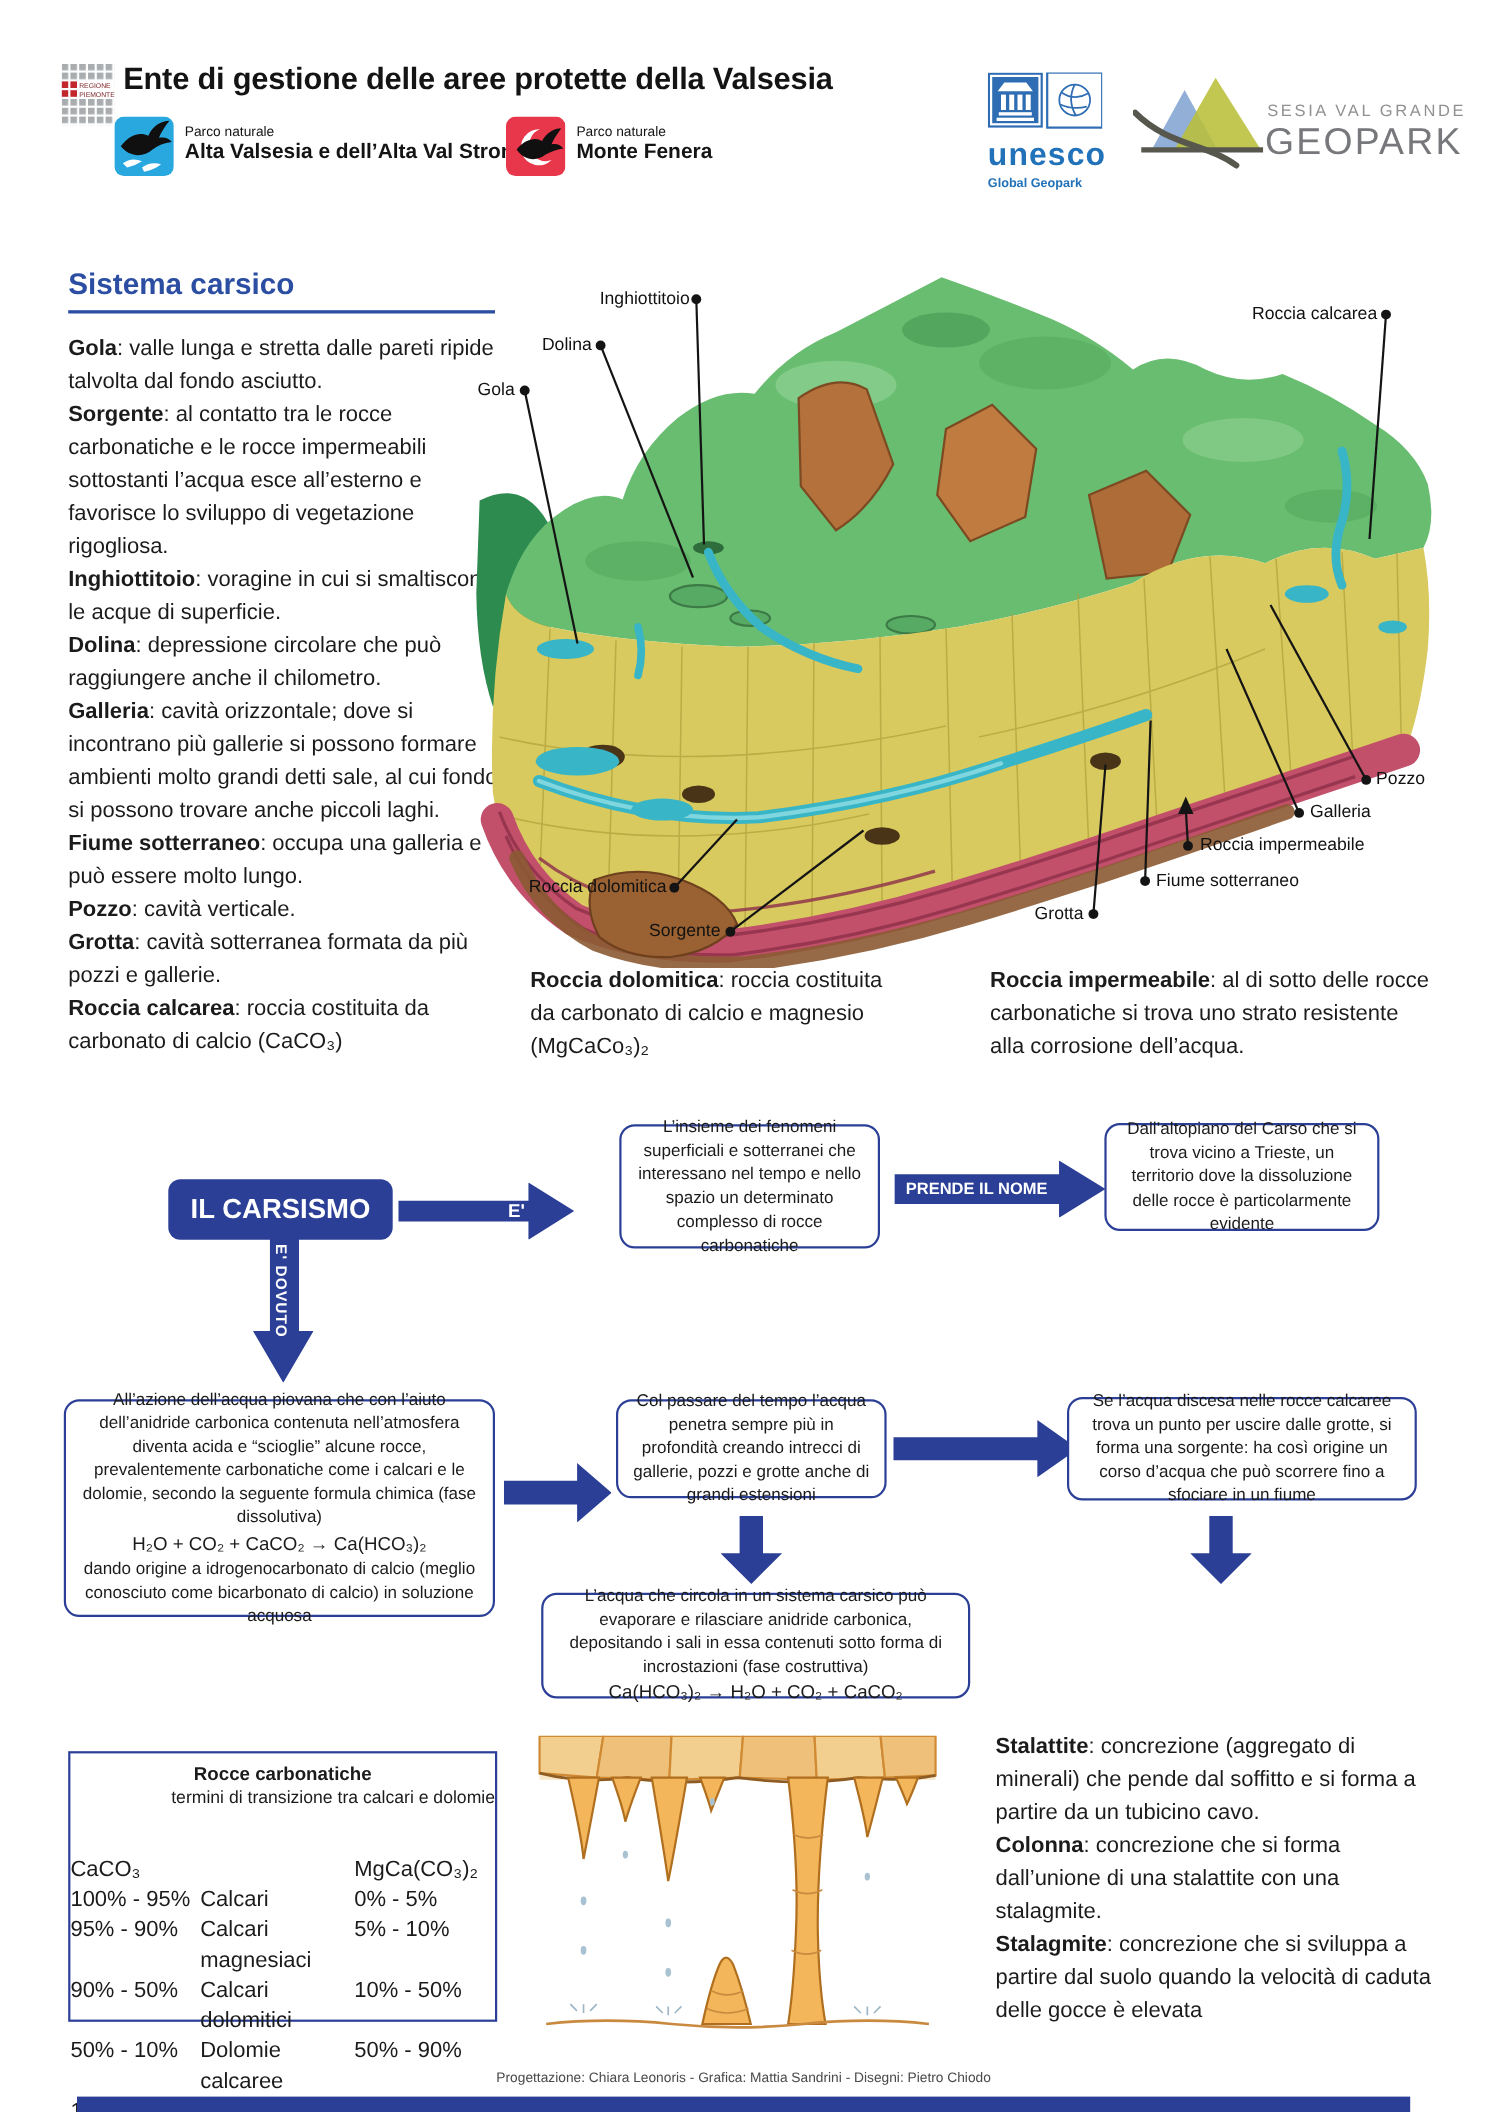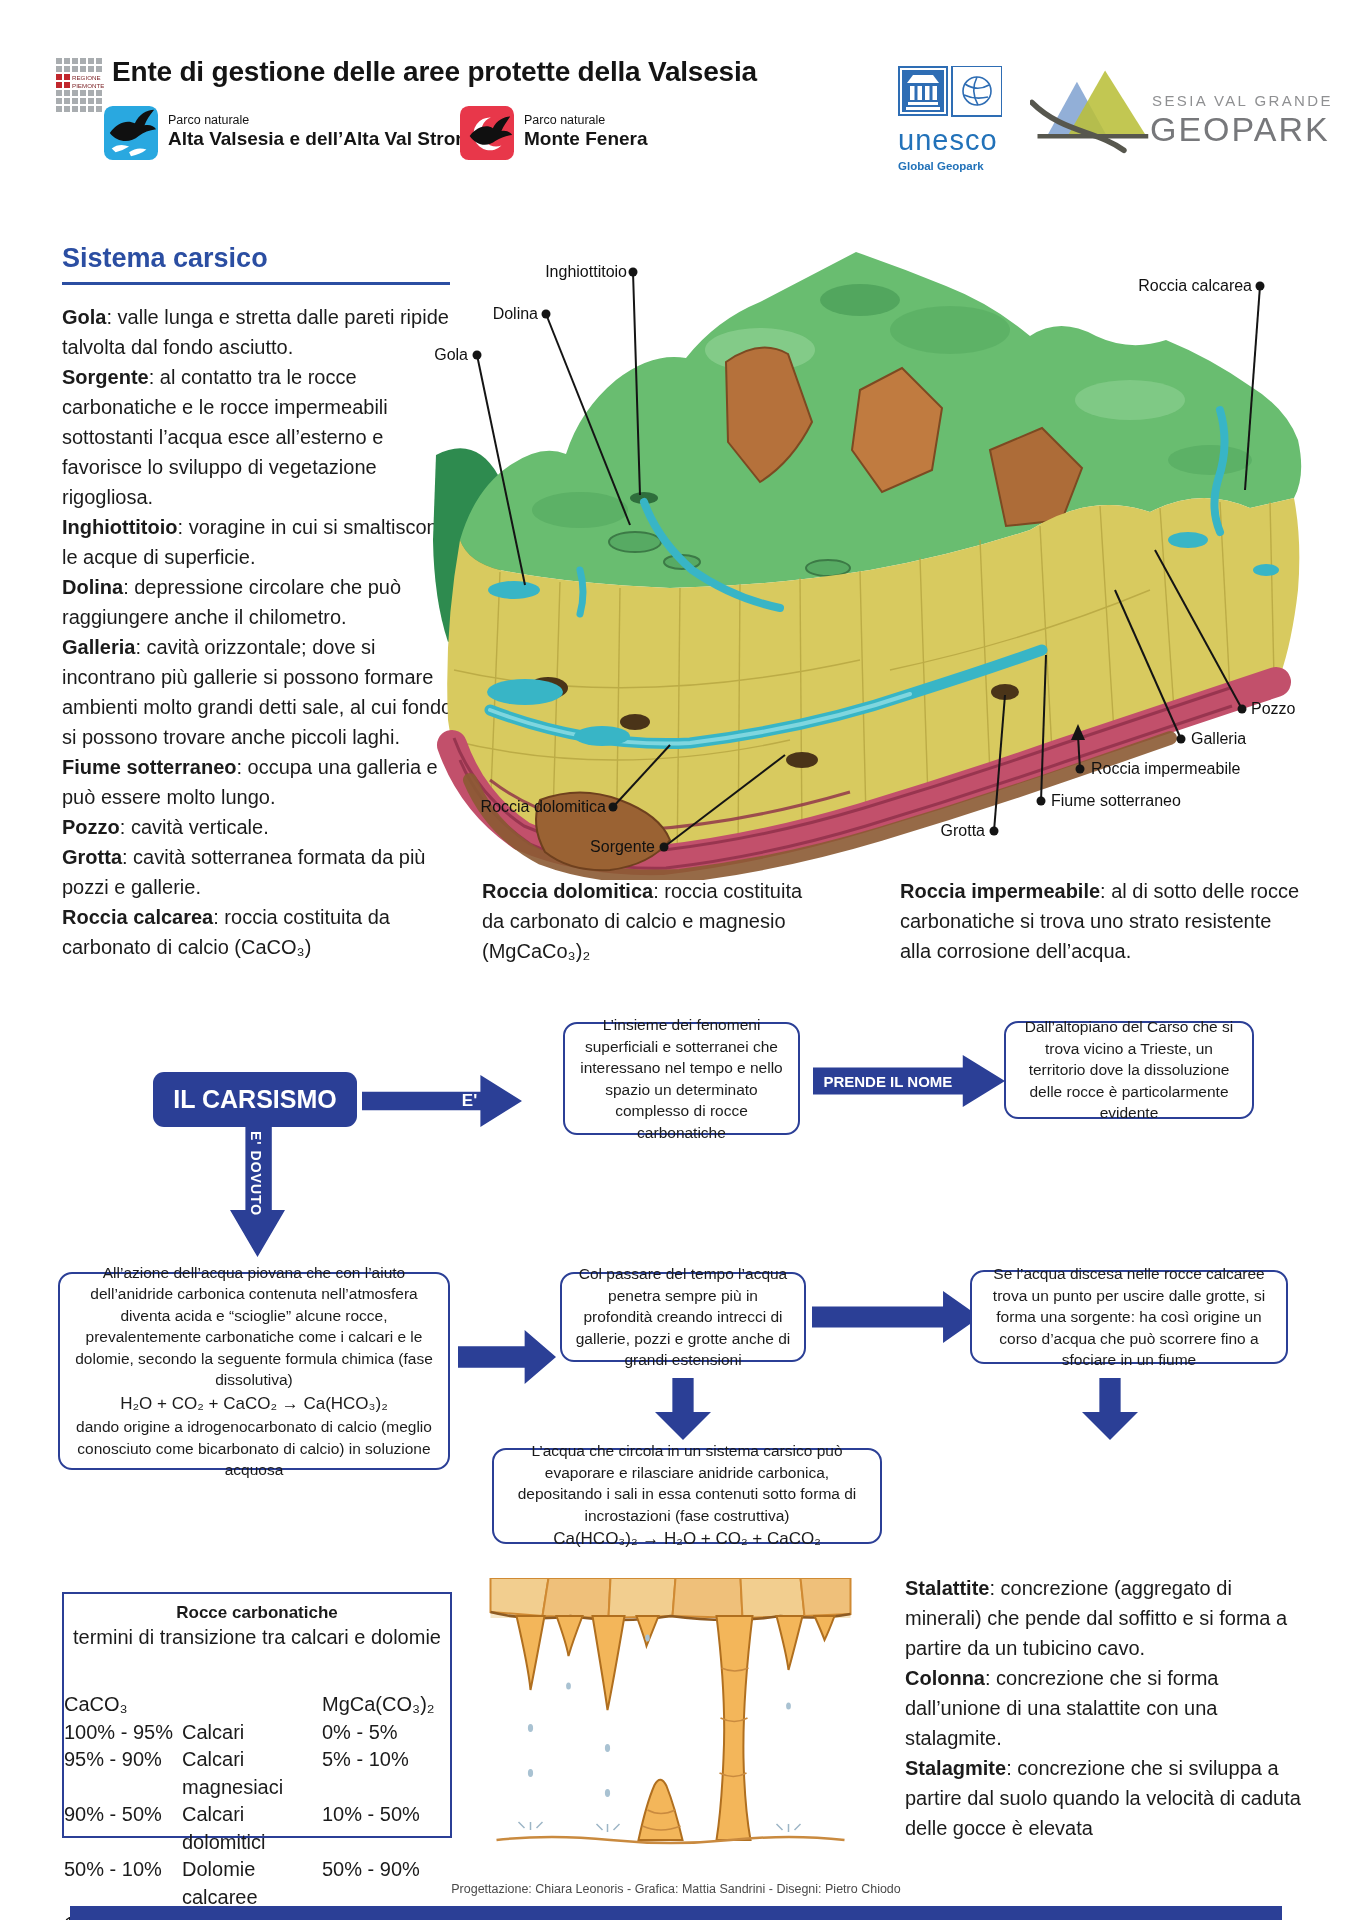--- a/index.html
+++ b/index.html
@@ -11,21 +11,21 @@
   }
   .abs { position:absolute; }
 
   
   .main-title { left:112px; top:56px; font-size:28px; font-weight:bold; color:#141414; letter-spacing:-0.2px; }
   .park { display:flex; align-items:flex-start; gap:10px; }
   .park-icon { width:54px; height:54px; flex:0 0 auto; }
   .park-small { font-size:12.5px; color:#141414; margin-top:7px; }
   .park-name { font-size:19px; font-weight:bold; color:#141414; margin-top:1px; }
   .unesco-block { left:898px; top:66px; width:150px; }
-  .unesco-word { font-size:29px; font-weight:normal; color:#2272B9; letter-spacing:1px; line-height:1; margin-top:4px; }
+  .unesco-word { font-size:29px; font-weight:bold; color:#2272B9; letter-spacing:1px; line-height:1; margin-top:4px; }
   .unesco-sub { font-size:11.5px; color:#2272B9; font-weight:bold; margin-top:5px; }
   .geopark-text1 { left:1152px; top:92px; font-size:15px; letter-spacing:2.4px; color:#8F9092; }
   .geopark-text2 { left:1150px; top:110px; font-size:34px; letter-spacing:2px; color:#77787B; }
 
   
   .section-title { left:62px; top:243px; font-size:27px; font-weight:bold; color:#2B4EA2; }
   .section-rule { left:62px; top:282px; width:388px; height:0; border-top:3px solid #2B4EA2; }
   .defs { left:62px; top:302px; width:398px; font-size:20px; line-height:30px; }
   .defs p, .para { margin:0; }
   .para { font-size:20px; line-height:30px; }
@@ -62,21 +62,21 @@
     clip-path:polygon(0 30%,68% 30%,68% 0,100% 50%,68% 100%,68% 70%,0 70%); }
   .arrow-mid2 { left:812px; top:1291px; width:168px; height:52px;
     clip-path:polygon(0 30%,78% 30%,78% 0,100% 50%,78% 100%,78% 70%,0 70%); }
   .arrow-down { width:56px; height:62px;
     clip-path:polygon(31% 0,69% 0,69% 55%,100% 55%,50% 100%,0 55%,31% 55%); }
   .formula { font-size:17px; margin:2px 0; color:#1b1b1b; }
 
   
   .rocktable { left:62px; top:1592px; width:390px; height:246px; border:2.5px solid #2B3F96; background:#fff; padding-top:9px; }
   .rt-title { text-align:center; font-size:17px; font-weight:bold; }
-  .rt-sub { text-align:center; font-size:20px; margin-top:3px; }
+  .rt-sub { text-align:right; font-size:16px; margin-top:3px; }
   .rt-grid { display:grid; grid-template-columns:118px 1fr 128px; margin-top:42px; row-gap:0; }
   .rt-grid div { text-align:left; font-size:20px; line-height:27.5px; }
   .rt-head { font-size:16px; }
 
   
   .spel-wrap { left:488px; top:1578px; width:365px; height:280px; }
   .spel { width:100%; height:100%; display:block; }
   .spel-defs { left:905px; top:1573px; width:408px; }
 
   .footer-credits { left:0; right:0; top:1882px; text-align:center; font-size:12.5px; color:#4a4a4a; }

